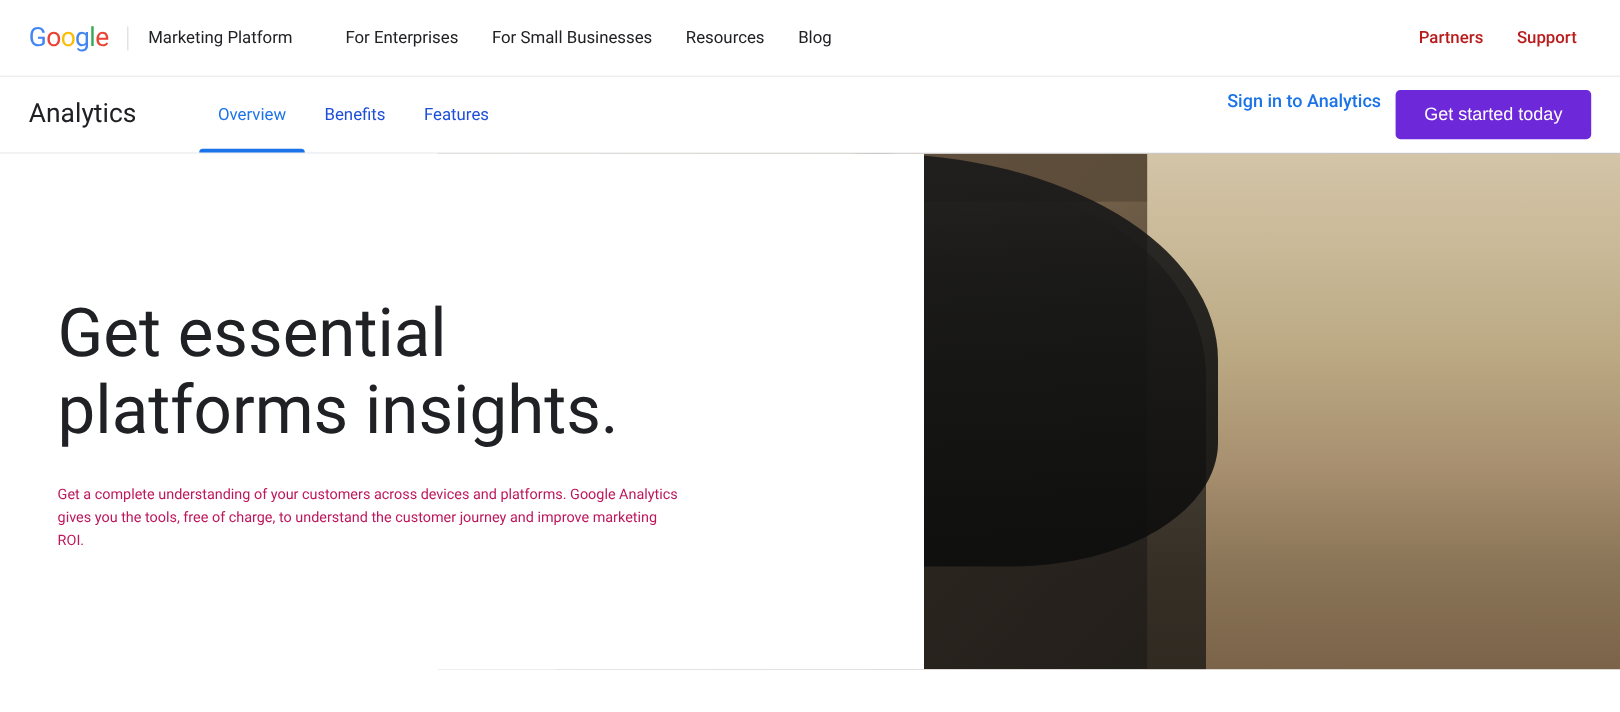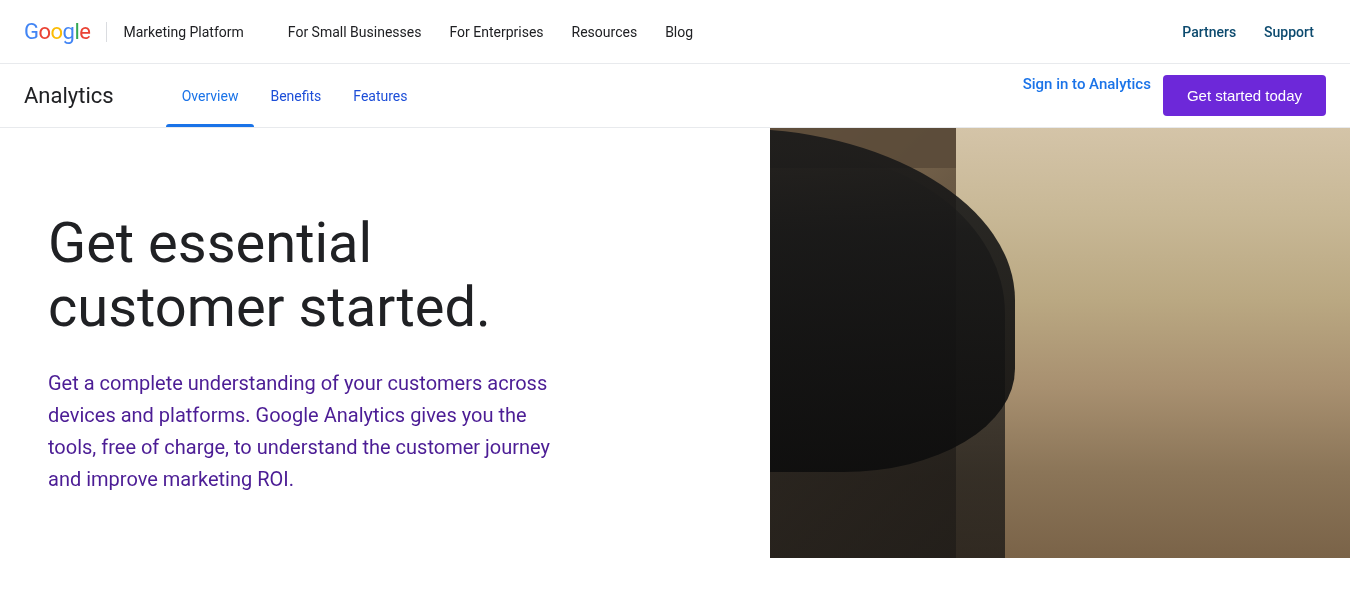--- a/index.html
+++ b/index.html
@@ -56,21 +56,21 @@
       border-radius: 4px;
       text-decoration: none;
     }
     .top-nav-right {
       display: flex;
       align-items: center;
       gap: 4px;
     }
     .top-nav-right-link {
       font-size: 14px;
-      color: #0c4a6e;
+      color: #b91c1c;
       padding: 8px 12px;
       cursor: pointer;
       text-decoration: none;
       font-weight: 500;
       text-align: right;
     }
 
     
     .secondary-nav {
       display: flex;
@@ -162,22 +162,22 @@
     }
     .hero-title {
       font-size: 56px;
       font-weight: 400;
       color: #202124;
       line-height: 1.15;
       margin-bottom: 28px;
       max-width: 520px;
     }
     .hero-subtitle {
-      font-size: 20px;
-      color: #4c1d95;
+      font-size: 12px;
+      color: #be185d;
       line-height: 1.6;
       max-width: 520px;
     }
     .hero-image-wrapper {
       position: absolute;
       right: 0;
       top: 0;
       width: 73%;
       height: 100%;
       z-index: 1;
@@ -271,22 +271,22 @@
         <span class="g-yellow">o</span>
         <span class="g-blue">g</span>
         <span class="g-green">l</span>
         <span class="g-red">e</span>
     </span>
     <span class="logo-separator"></span>
     <span class="marketing-platform-text">Marketing Platform</span>
   </a>
 
   <div class="top-nav-links">
+    <a class="top-nav-link">For Enterprises</a>
     <a class="top-nav-link">For Small Businesses</a>
-    <a class="top-nav-link">For Enterprises</a>
     <a class="top-nav-link">Resources</a>
     <a class="top-nav-link">Blog</a>
   </div>
 
   <div class="top-nav-right">
     <a class="top-nav-right-link">Partners</a>
     <a class="top-nav-right-link">Support</a>
   </div>
 </nav>
 
@@ -300,21 +300,21 @@
   </div>
 
   <div class="secondary-nav-right">
     <a class="sign-in-link">Sign in to Analytics</a>
     <button class="get-started-btn">Get started today</button>
   </div>
 </nav>
 
 <section class="hero">
   <div class="hero-content">
-    <h1 class="hero-title">Get essential customer started.</h1>
+    <h1 class="hero-title">Get essential platforms insights.</h1>
     <p class="hero-subtitle">Get a complete understanding of your customers across devices and platforms. Google Analytics gives you the tools, free of charge, to understand the customer journey and improve marketing ROI.</p>
   </div>
 
   <div class="hero-image-wrapper">
     <div class="hero-image-bg">
       <div class="hero-top-strip"></div>
       <div class="hero-bg-shelf"></div>
       <div class="hero-person"></div>
       <div class="hero-person-hair"></div>
       <div class="hero-overlay-left"></div>

